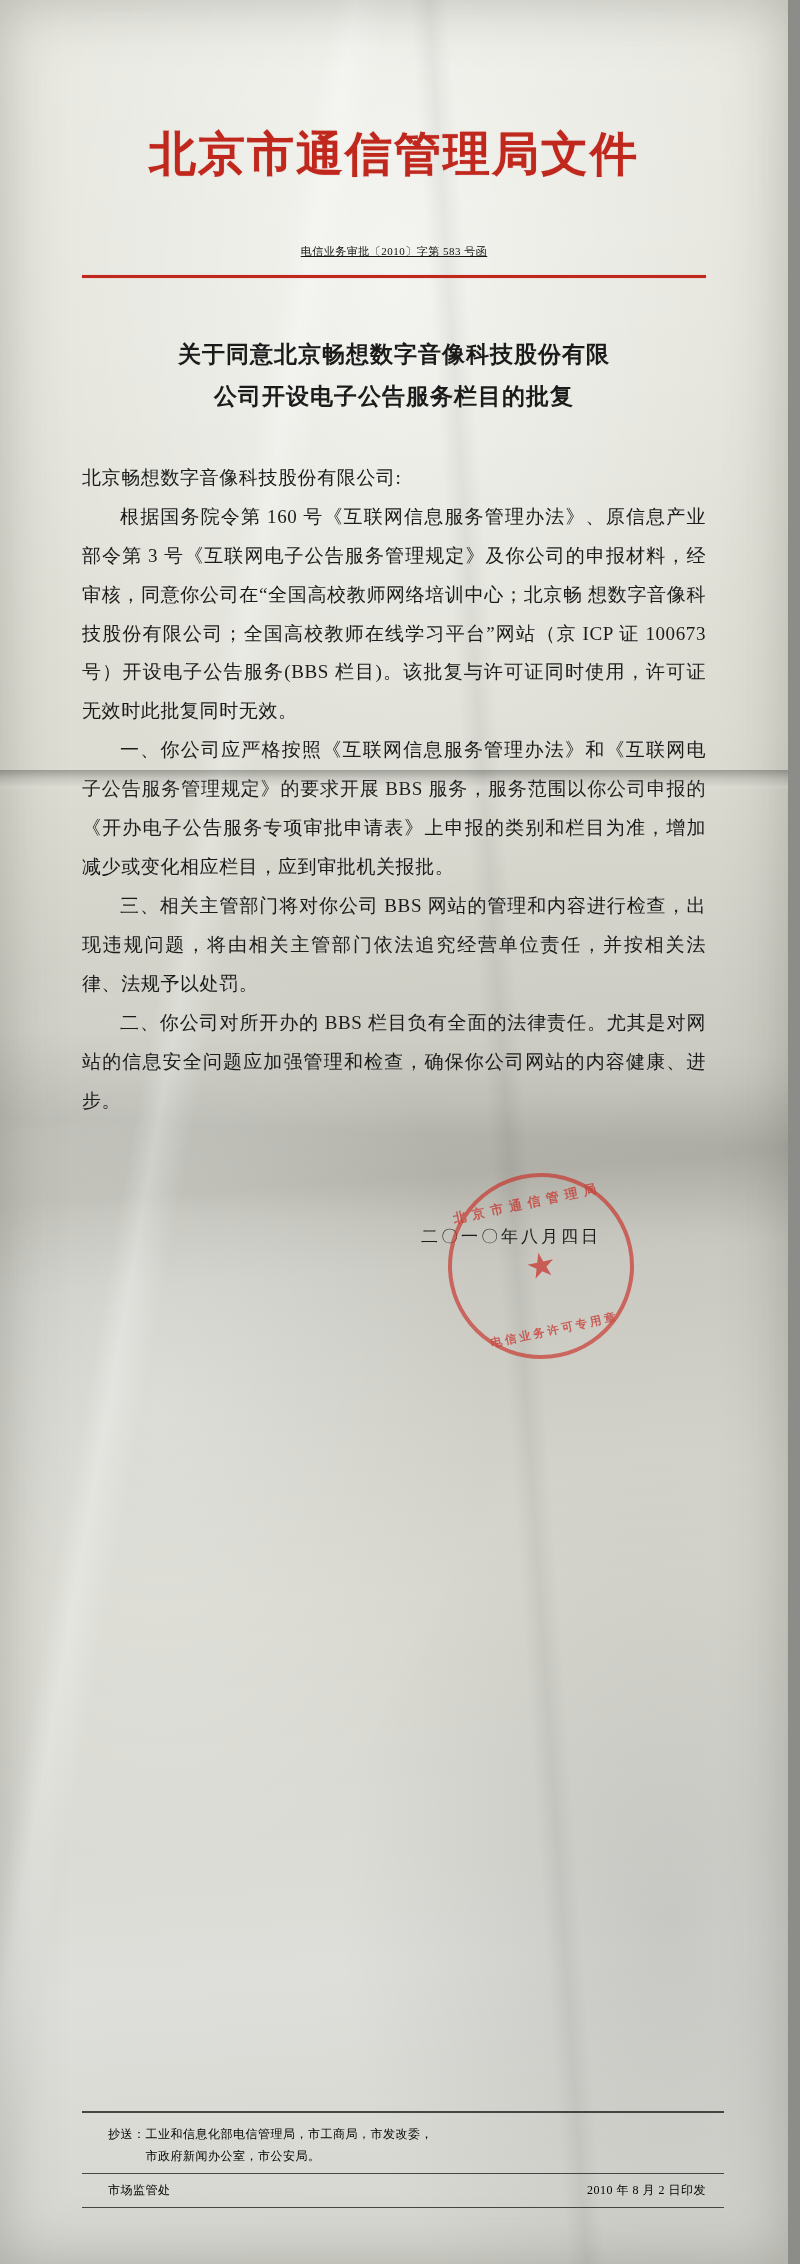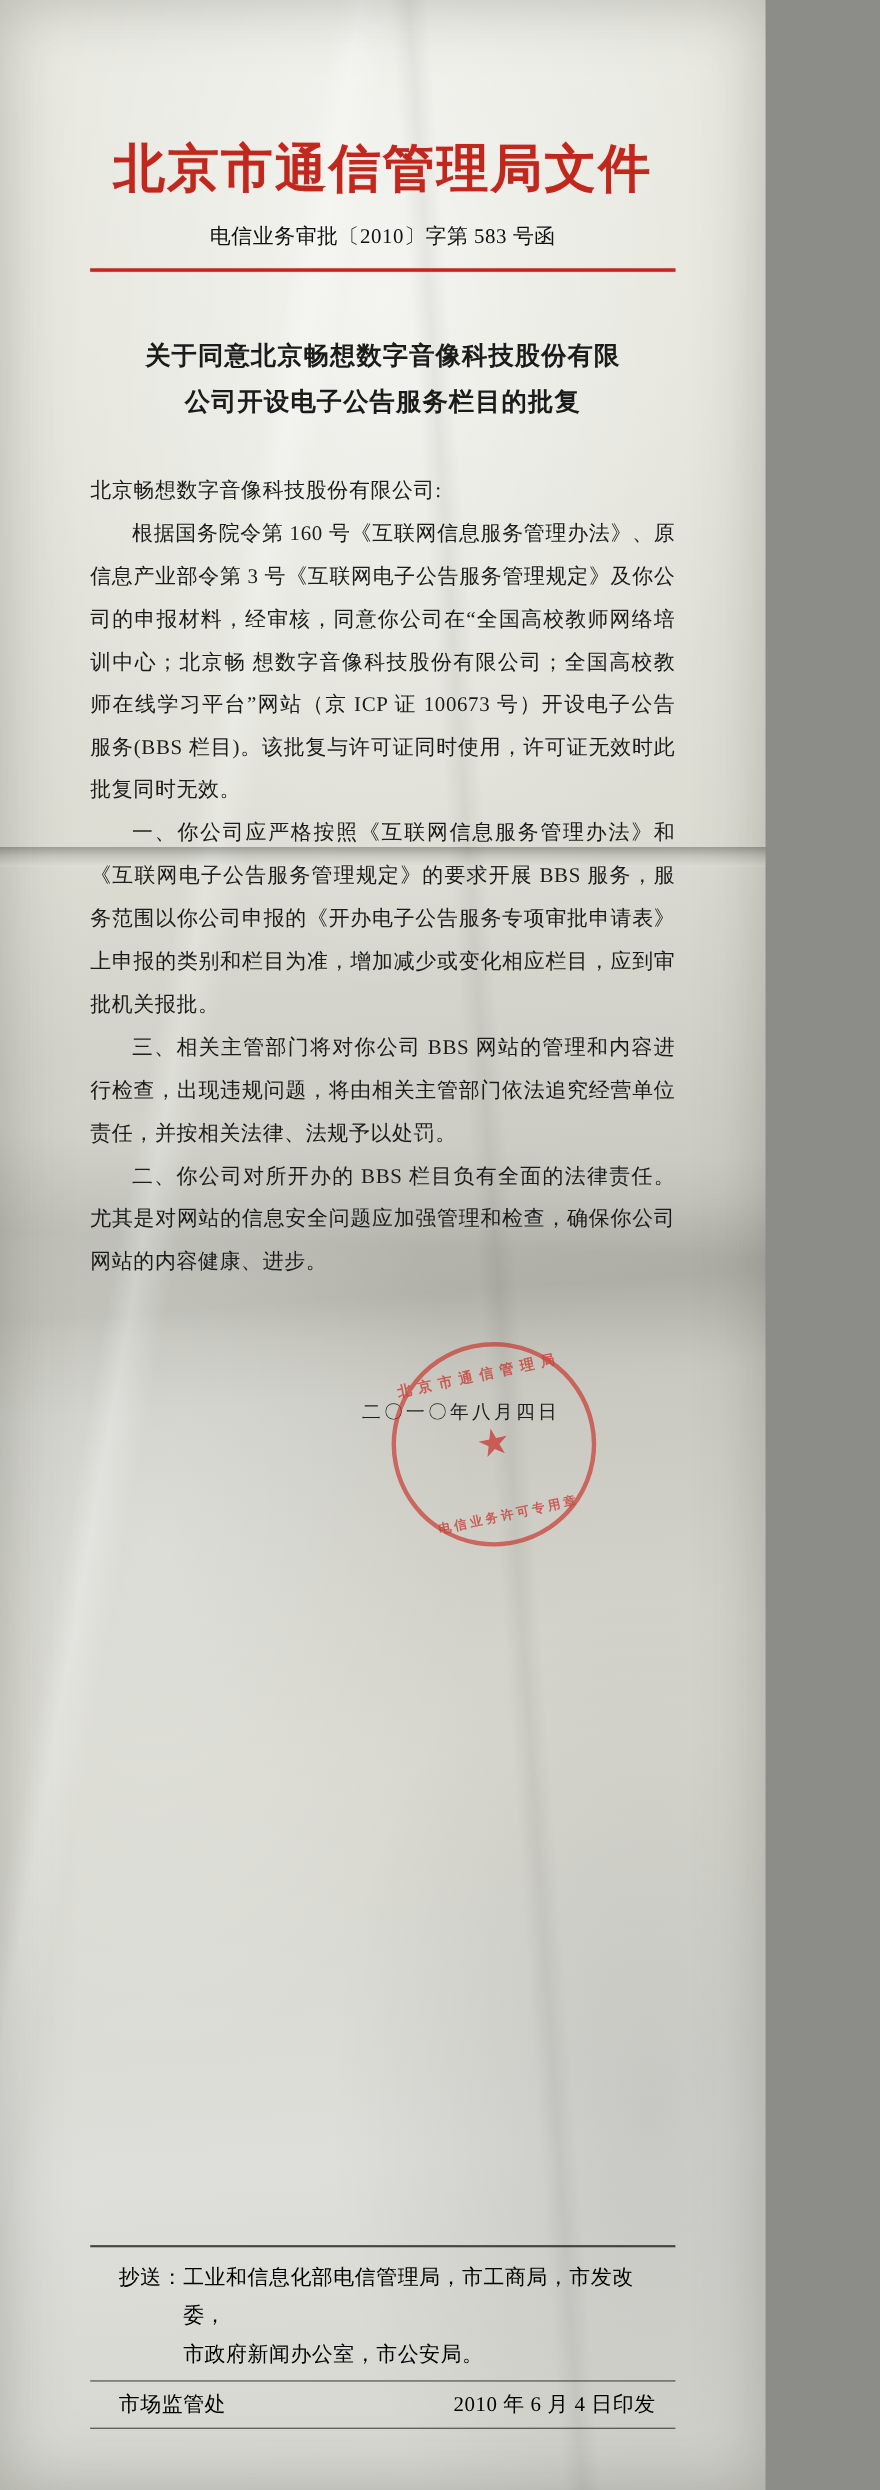--- a/index.html
+++ b/index.html
@@ -10,21 +10,21 @@
   body {
     width: 800px;
     height: 2264px;
     overflow: hidden;
     font-family: "Liberation Serif", "DejaVu Serif", serif;
   }
 
   
   #sheet {
     position: relative;
-    width: 696px;
+    width: 788px;
     height: 2264px;
     background:
       radial-gradient(ellipse 70% 40% at 50% 12%, rgba(255,255,255,0.55), rgba(255,255,255,0) 70%),
       radial-gradient(ellipse 60% 30% at 20% 62%, rgba(255,255,255,0.30), rgba(255,255,255,0) 70%),
       radial-gradient(ellipse 60% 30% at 85% 85%, rgba(0,0,0,0.10), rgba(0,0,0,0) 70%),
       linear-gradient(176deg, #e9e9e2 0%, #e4e4dc 18%, #dcdcd3 34%, #c9c9c1 49%, #b9b9b1 52%,
                       #c9c9c2 56%, #d7d7cf 70%, #dededa 86%, #d6d6d0 100%);
   }
   
   #sheet::before {
@@ -60,25 +60,26 @@
   .masthead-title {
     font-family: "DejaVu Serif", "Liberation Serif", serif;
     font-weight: bold;
     font-size: 47px;
     letter-spacing: 2px;
     color: #c0271d;
     text-shadow: 0 0 1px rgba(192,39,29,0.5);
     line-height: 1.1;
   }
   .doc-number {
-    margin-top: 22px;
-    text-align: center;
-    font-size: 19px;
+    margin-top: 64px;
+    text-align: center;
+    font-size: 11px;
     letter-spacing: 0.5px;
     color: #111;
+    text-decoration: underline;
   }
   .red-rule {
     margin-top: 16px;
     height: 3px;
     background: #c0271d;
     box-shadow: 0 0 1px rgba(192,39,29,0.6);
   }
 
   
   .title-block {
@@ -155,24 +156,24 @@
     letter-spacing: 6px;
     font-weight: bold;
   }
   .seal-top-text { top: 16px; }
   .seal-bottom-text { bottom: 16px; letter-spacing: 3px; font-size: 11.5px; }
 
   
   .footer {
     position: absolute;
     left: 82px;
-    right: 82px;
+    right: 64px;
     bottom: 56px;
     z-index: 4;
-    font-size: 19px;
+    font-size: 12px;
     letter-spacing: 0.5px;
   }
   .footer-rule {
     height: 2px;
     background: #2b2b2b;
     opacity: 0.85;
   }
   .footer-rule.thin {
     height: 1px;
   }
@@ -233,17 +234,17 @@
     <div class="cc-block">
       <div class="cc-label">抄送：</div>
       <div class="cc-lines">
         <div>工业和信息化部电信管理局，市工商局，市发改委，</div>
         <div>市政府新闻办公室，市公安局。</div>
       </div>
     </div>
     <div class="footer-rule thin"></div>
     <div class="footer-bottom">
       <div>市场监管处</div>
-      <div>2010 年 6 月 4 日印发</div>
+      <div>2010 年 8 月 2 日印发</div>
     </div>
     <div class="footer-rule thin" style="margin-top:8px"></div>
   </div>
 </div>
 
 </body></html>

